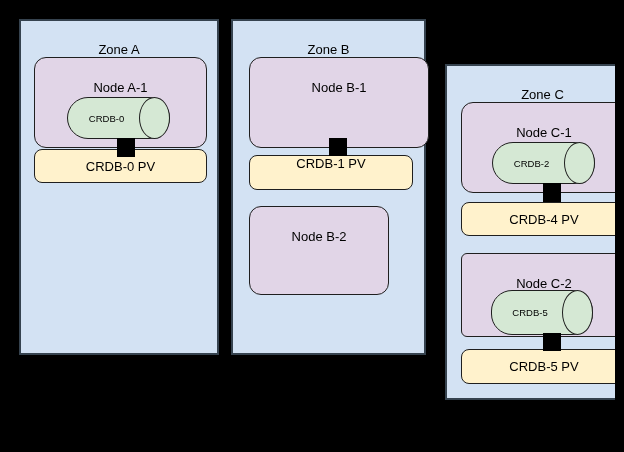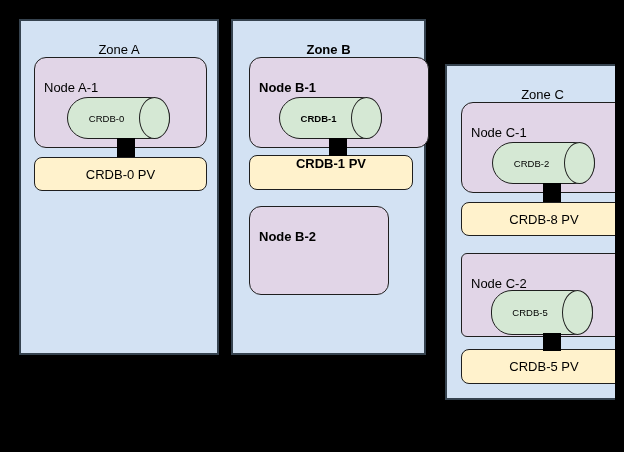--- a/index.html
+++ b/index.html
@@ -48,21 +48,21 @@
     position: absolute;
     background: var(--node-fill);
     border: 1px solid var(--node-border);
     border-radius: 12px;
   }
   .node-label {
     position: absolute;
     top: 13px;
     left: 0;
     width: 100%;
-    text-align: left;
+    text-align: center;
     font-size: 13px;
     color: var(--text);
   }
   .db-cylinder {
     position: absolute;
     background: var(--db-fill);
     border: 1px solid var(--db-border);
     border-radius: 21px;
   }
   .db-cap {
@@ -118,34 +118,30 @@
     <div class="node" style="left:13px; top:36px; width:173px; height:91px;">
       <div class="node-label">Node A-1</div>
       <div class="db-cylinder" style="left:32px; top:39px; width:103px; height:42px;">
         <span class="db-cap"></span>
         <span class="db-label">CRDB-0</span>
       </div>
     </div>
 
     <div class="connector" style="left:96px; top:117px; height:19px;"></div>
 
-    <div class="pv-box" style="left:13px; top:136px; width:173px; height:34px;">
+    <div class="pv-box" style="left:13px; top:128px; width:173px; height:34px;">
       <span class="pv-label">CRDB-0 PV</span>
     </div>
   </div>
 
-  <div class="zone" style="left:213px; width:195px;font-weight:bold;">
+  <div class="zone" style="left:213px; width:195px;">
     <div class="zone-label">Zone B</div>
 
     <div class="node" style="left:16px; top:36px; width:180px; height:91px;">
       <div class="node-label">Node B-1</div>
-      <div class="db-cylinder" style="left:29px; top:39px; width:103px; height:42px;">
-        <span class="db-cap"></span>
-        <span class="db-label">CRDB-1</span>
-      </div>
     </div>
 
     <div class="connector" style="left:96px; top:117px; height:17px;"></div>
 
     <div class="pv-box" style="left:16px; top:134px; width:164px; height:35px;align-items:flex-end;">
       <span class="pv-label">CRDB-1 PV</span>
     </div>
 
     <div class="node" style="left:16px; top:185px; width:140px; height:89px;">
       <div class="node-label">Node B-2</div>
@@ -159,21 +155,21 @@
       <div class="node-label">Node C-1</div>
       <div class="db-cylinder" style="left:30px; top:39px; width:103px; height:42px;">
         <span class="db-cap"></span>
         <span class="db-label">CRDB-2</span>
       </div>
     </div>
 
     <div class="connector" style="left:96px; top:117px; height:19px;"></div>
 
     <div class="pv-box" style="left:14px; top:136px; width:166px; height:34px;">
-      <span class="pv-label">CRDB-8 PV</span>
+      <span class="pv-label">CRDB-4 PV</span>
     </div>
 
     <div class="node" style="left:14px; top:187px; width:166px; height:84px;border-radius:6px;">
       <div class="node-label">Node C-2</div>
       <div class="db-cylinder" style="left:29px; top:36px; width:102px; height:45px;">
         <span class="db-cap"></span>
         <span class="db-label">CRDB-5</span>
       </div>
     </div>
 

